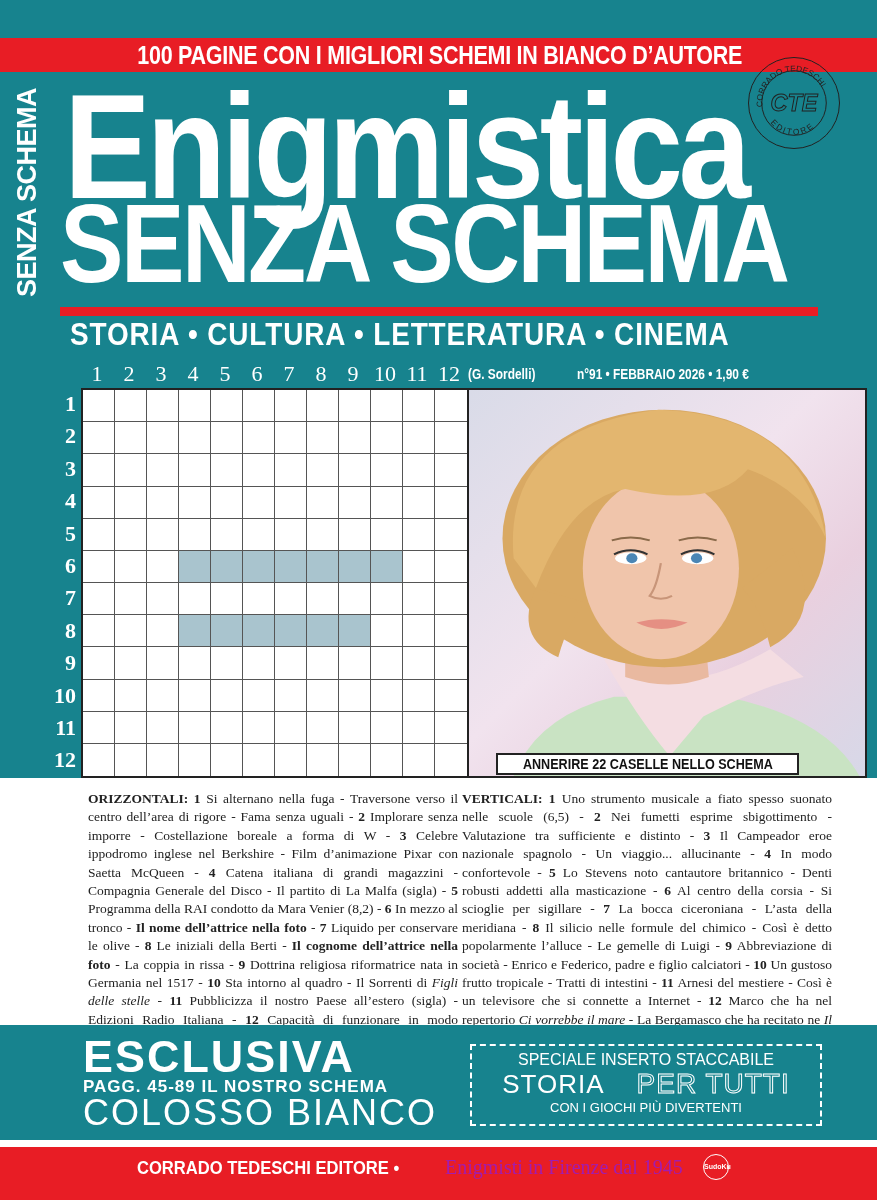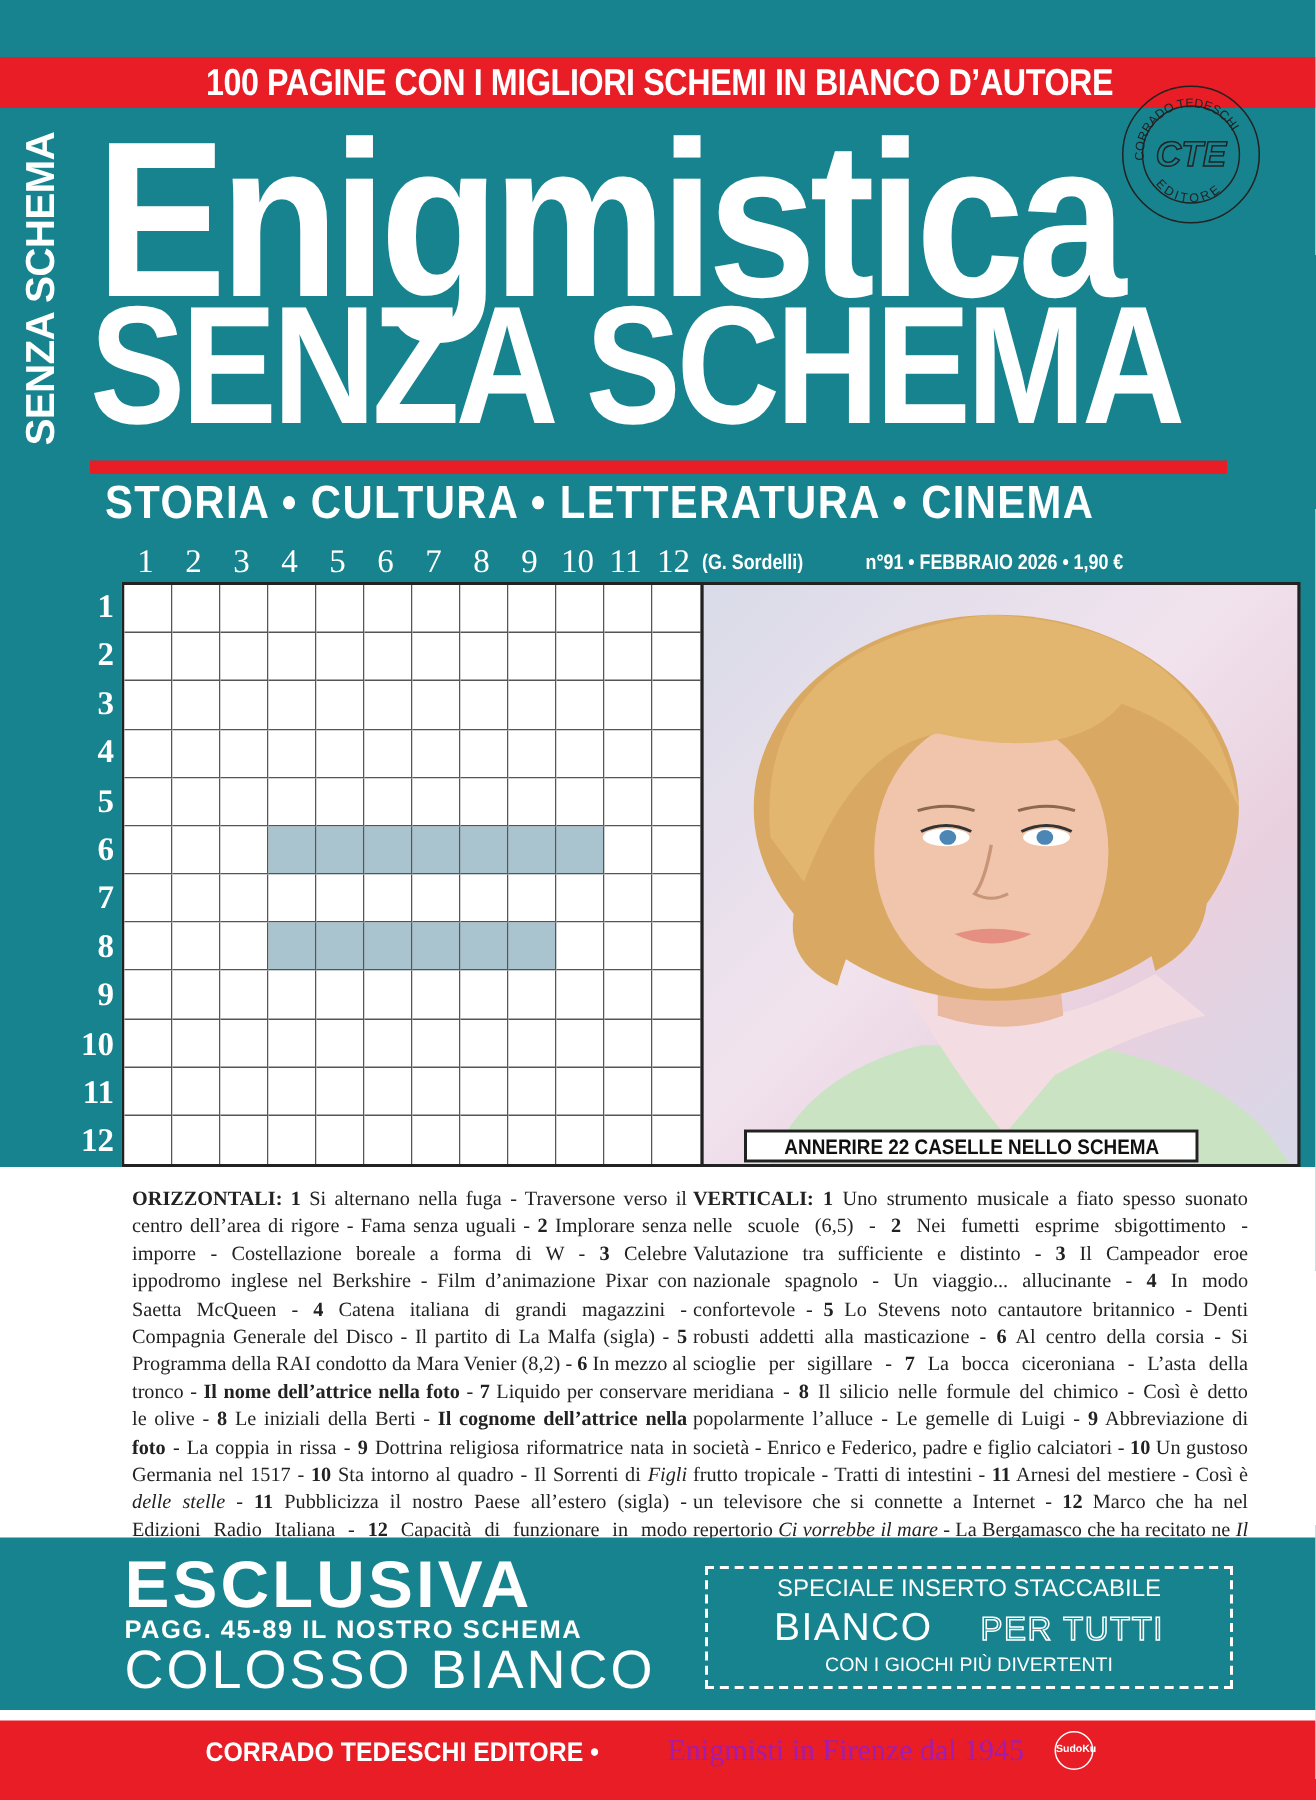--- a/index.html
+++ b/index.html
@@ -44,21 +44,21 @@
   .clues-v { left: 462px; }
 
   .teal-bottom { position: absolute; left: 0; top: 1025px; width: 877px; height: 115px; background: #17838e; }
   .excl-1 { position: absolute; left: 83px; top: 1034px; width: 360px; color: #fff; font-weight: bold; font-size: 44px; line-height: 46px; letter-spacing: 2px; white-space: nowrap; transform: scaleX(1.02); transform-origin: 0 0; }
   .excl-2 { position: absolute; left: 83px; top: 1077px; color: #fff; font-weight: bold; font-size: 17px; line-height: 20px; letter-spacing: 1px; white-space: nowrap; transform: scaleX(1.0); transform-origin: 0 0; }
   .excl-3 { position: absolute; left: 83px; top: 1094px; color: #fff; font-weight: normal; font-size: 36px; line-height: 38px; letter-spacing: 2px; white-space: nowrap; }
 
   .insert-box { position: absolute; left: 470px; top: 1044px; width: 352px; height: 82px; border: 2px dashed #fff; text-align: center; color: #fff; font-weight: normal; }
   .ins-1 { font-size: 16px; line-height: 20px; margin-top: 4px; }
   .ins-2 { font-size: 26px; line-height: 28px; letter-spacing: 1px; }
-  .ins-2 .outline { color: transparent; -webkit-text-stroke: 1px #fff; font-size: 22px; margin-left: 4px; padding-left: 28px; }
+  .ins-2 .outline { color: transparent; -webkit-text-stroke: 1px #fff; font-size: 28px; margin-left: 4px; padding-left: 28px; }
   .ins-3 { font-size: 13px; line-height: 20px; }
 
   .white-gap { position: absolute; left: 0; top: 1140px; width: 877px; height: 7px; background: #fff; }
   .bottom-bar { position: absolute; left: 0; top: 1147px; width: 877px; height: 53px; background: #e81d25; }
   .publisher { position: absolute; left: 137px; top: 1156px; color: #fff; font-weight: bold; font-size: 18px; line-height: 24px; white-space: nowrap; transform: scaleX(0.92); transform-origin: 0 0; }
   .tagline { position: absolute; left: 445px; top: 1155px; color: #a21caf; font-family: "Liberation Serif", serif; font-size: 20px; line-height: 24px; white-space: nowrap; }
   .sudoku-badge { position: absolute; left: 703px; top: 1154px; width: 26px; height: 26px; border: 1.5px solid #fff; border-radius: 50%; color: #fff; font-size: 7px; font-weight: bold; text-align: center; line-height: 24px; }
 </style>
 </head>
 <body>
@@ -306,21 +306,21 @@
 <div class="clues clues-v" id="cluesV"><b>VERTICALI:</b> <span><b>1</b> <span>Uno strumento musicale a fiato spesso suonato nelle scuole (6,5) -</span></span> <span><b>2</b> <span>Nei fumetti esprime sbigottimento - Valutazione tra sufficiente e distinto -</span></span> <span><b>3</b> <span>Il Campeador eroe nazionale spagnolo - Un viaggio... allucinante -</span></span> <span><b>4</b> <span>In modo confortevole -</span></span> <span><b>5</b> <span>Lo Stevens noto cantautore britannico - Denti robusti addetti alla masticazione -</span></span> <span><b>6</b> <span>Al centro della corsia - Si scioglie per sigillare -</span></span> <span><b>7</b> <span>La bocca ciceroniana - L’asta della meridiana -</span></span> <span><b>8</b> <span>Il silicio nelle formule del chimico - Così è detto popolarmente l’alluce - Le gemelle di Luigi -</span></span> <span><b>9</b> <span>Abbreviazione di società - Enrico e Federico, padre e figlio calciatori -</span></span> <span><b>10</b> <span>Un gustoso frutto tropicale - Tratti di intestini -</span></span> <span><b>11</b> <span>Arnesi del mestiere - Così è un televisore che si connette a Internet -</span></span> <span><b>12</b> <span>Marco che ha nel repertorio</span> <i>Ci vorrebbe il mare</i> <span>- La Bergamasco che ha recitato ne</span> <i>Il commissario Montalbano.</i></span> </div>
 
 <div class="teal-bottom"></div>
 <div class="excl-1">ESCLUSIVA</div>
 <div class="excl-2">PAGG. 45-89 IL NOSTRO SCHEMA</div>
 <div class="excl-3">COLOSSO BIANCO</div>
 
 <div class="insert-box">
   <div class="ins-1">SPECIALE INSERTO STACCABILE</div>
   <div class="ins-2">
-    <span>BIANCO</span><span class="outline">PER TUTTI</span>
+    <span>STORIA</span><span class="outline">PER TUTTI</span>
   </div>
   <div class="ins-3">CON I GIOCHI PIÙ DIVERTENTI</div>
 </div>
 
 <div class="white-gap"></div>
 <div class="bottom-bar"></div>
 <div class="publisher"><span>CORRADO TEDESCHI EDITORE</span> <span>•</span></div>
 <div class="tagline">Enigmisti in Firenze dal 1945</div>
 <div class="sudoku-badge">SudoKu</div>
 

